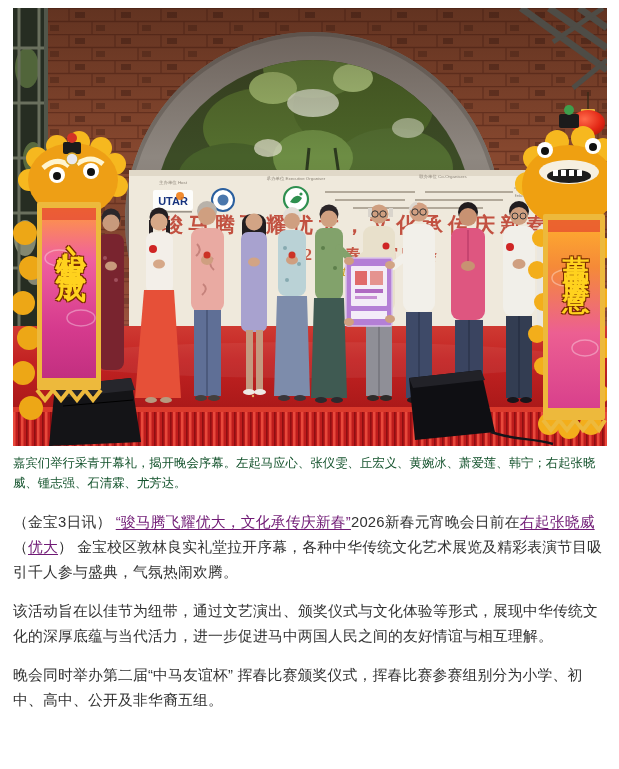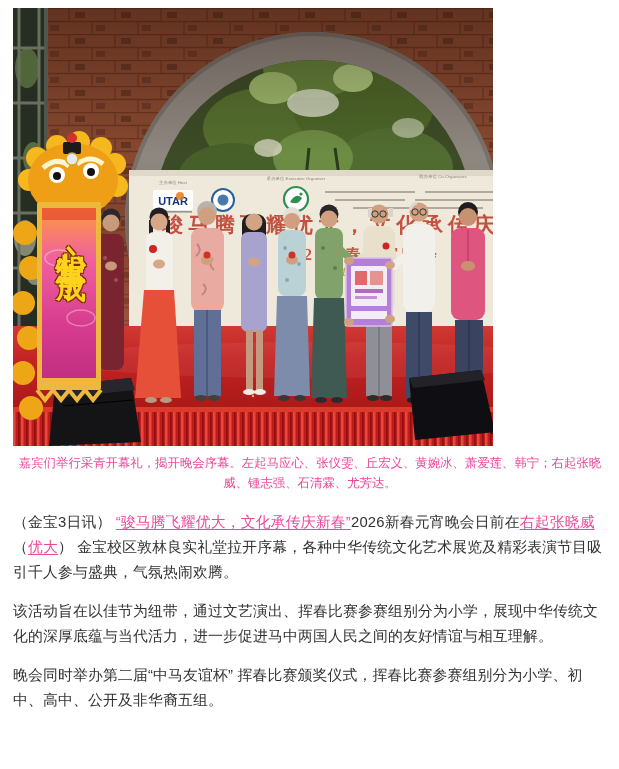--- a/index.html
+++ b/index.html
@@ -1,29 +1,29 @@
 <!DOCTYPE html>
 <html><head>
 <meta charset="utf-8">
 <style>
   html,body{margin:0;padding:0;}
   body{width:619px;height:769px;background:#ffffff;overflow:hidden;
        font-family:"Liberation Sans","DejaVu Sans",sans-serif;}
   .page{position:absolute;left:13px;top:8px;width:594px;}
-  .photo{position:relative;width:480px;height:438px;overflow:hidden;background:#7c4430;}
+  .photo{position:relative;width:594px;height:438px;overflow:hidden;background:#7c4430;}
   .photo svg{position:absolute;left:0;top:0;display:block;}
   .vbanner{position:absolute;writing-mode:vertical-rl;text-orientation:upright;
        font-family:"Liberation Serif","DejaVu Serif",serif;font-weight:bold;color:#ffd21e;
        text-shadow:1px 1px 0 #7a2d00,-1px -1px 0 #7a2d00,1px -1px 0 #7a2d00,-1px 1px 0 #7a2d00;}
   .vbanner.left{left:37px;top:212px;font-size:30px;letter-spacing:9px;height:175px;}
   .vbanner.right{left:545px;top:226px;font-size:27px;letter-spacing:10px;height:185px;}
-  .caption{margin-top:7px;font-size:12.4px;line-height:20px;color:#ec4899;text-align:center;}
+  .caption{margin-top:7px;font-size:12.4px;line-height:20px;color:#14532d;text-align:left;}
   .body p{margin:14px 0 0;font-size:14.8px;line-height:25px;color:#323232;letter-spacing:0.2px;}
   .body p.first{margin-top:17px;}
-  a.link{color:#ec4899;text-decoration:underline;text-underline-offset:2px;cursor:pointer;text-align:center;}
+  a.link{color:#701a75;text-decoration:underline;text-underline-offset:2px;cursor:pointer;text-align:center;}
 </style>
 </head>
 <body>
 
 <div class="page">
 
   <div class="photo">
     <svg width="594" height="438" viewBox="0 0 594 438">
       <defs>
         <pattern id="bricks" width="46" height="26" patternUnits="userSpaceOnUse">
@@ -436,17 +436,17 @@
     </svg>
 
     <div class="vbanner left">心想事成</div>
     <div class="vbanner right">萬事勝意</div>
   </div>
 
   <div class="caption">嘉宾们举行采青开幕礼，揭开晚会序幕。左起马应心、张仪雯、丘宏义、黄婉冰、萧爱莲、韩宁；右起张晓威、锺志强、石清霖、尤芳达。</div>
 
   <div class="body">
     <p class="first"><span>（金宝3日讯） </span><a class="link">“骏马腾飞耀优大，文化承传庆新春”</a><span>2026新春元宵晚会日前在</span><a class="link">右起张晓威</a><span>（</span><a class="link">优大</a><span>） 金宝校区敦林良实礼堂拉开序幕，各种中华传统文化艺术展览及精彩表演节目吸引千人参与盛典，气氛热闹欢腾。</span></p>
-    <p>该活动旨在以佳节为纽带，通过文艺演出、挥春比赛参赛组别分为小学，展现中华传统文化的深厚底蕴与当代活力，进一步促进马中两国人民之间的友好情谊与相互理解。</p>
+    <p>该活动旨在以佳节为纽带，通过文艺演出、颁奖仪式与文化体验等形式，展现中华传统文化的深厚底蕴与当代活力，进一步促进马中两国人民之间的友好情谊与相互理解。</p>
     <p>晚会同时举办第二届“中马友谊杯” 挥春比赛颁奖仪式，挥春比赛参赛组别分为小学、初中、高中、公开及非华裔五组。</p>
   </div>
 
 </div>
 
 </body></html>

